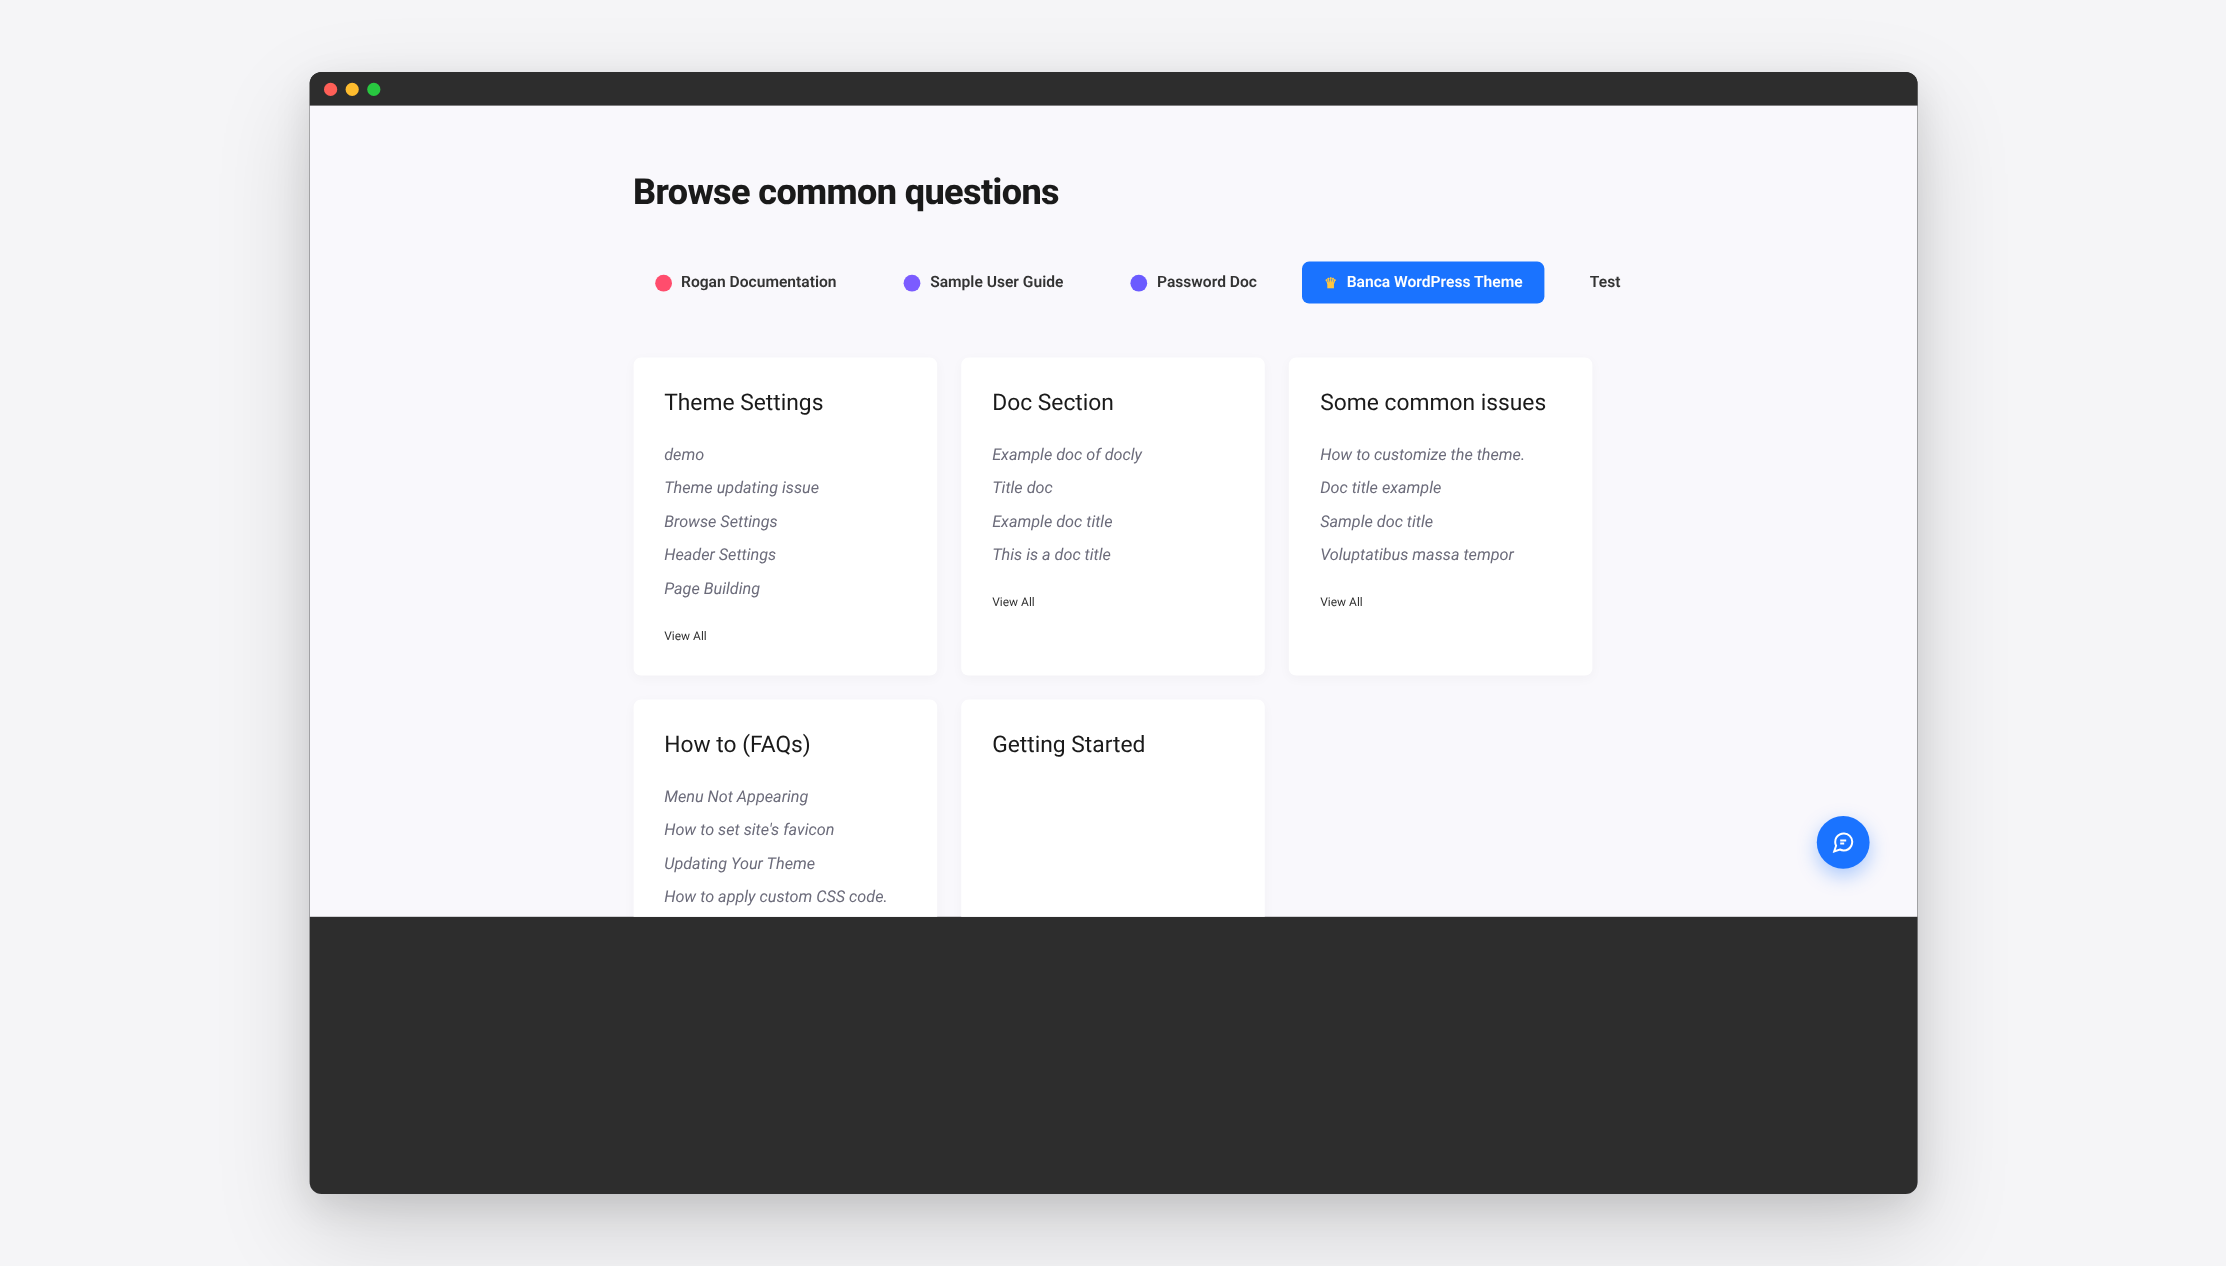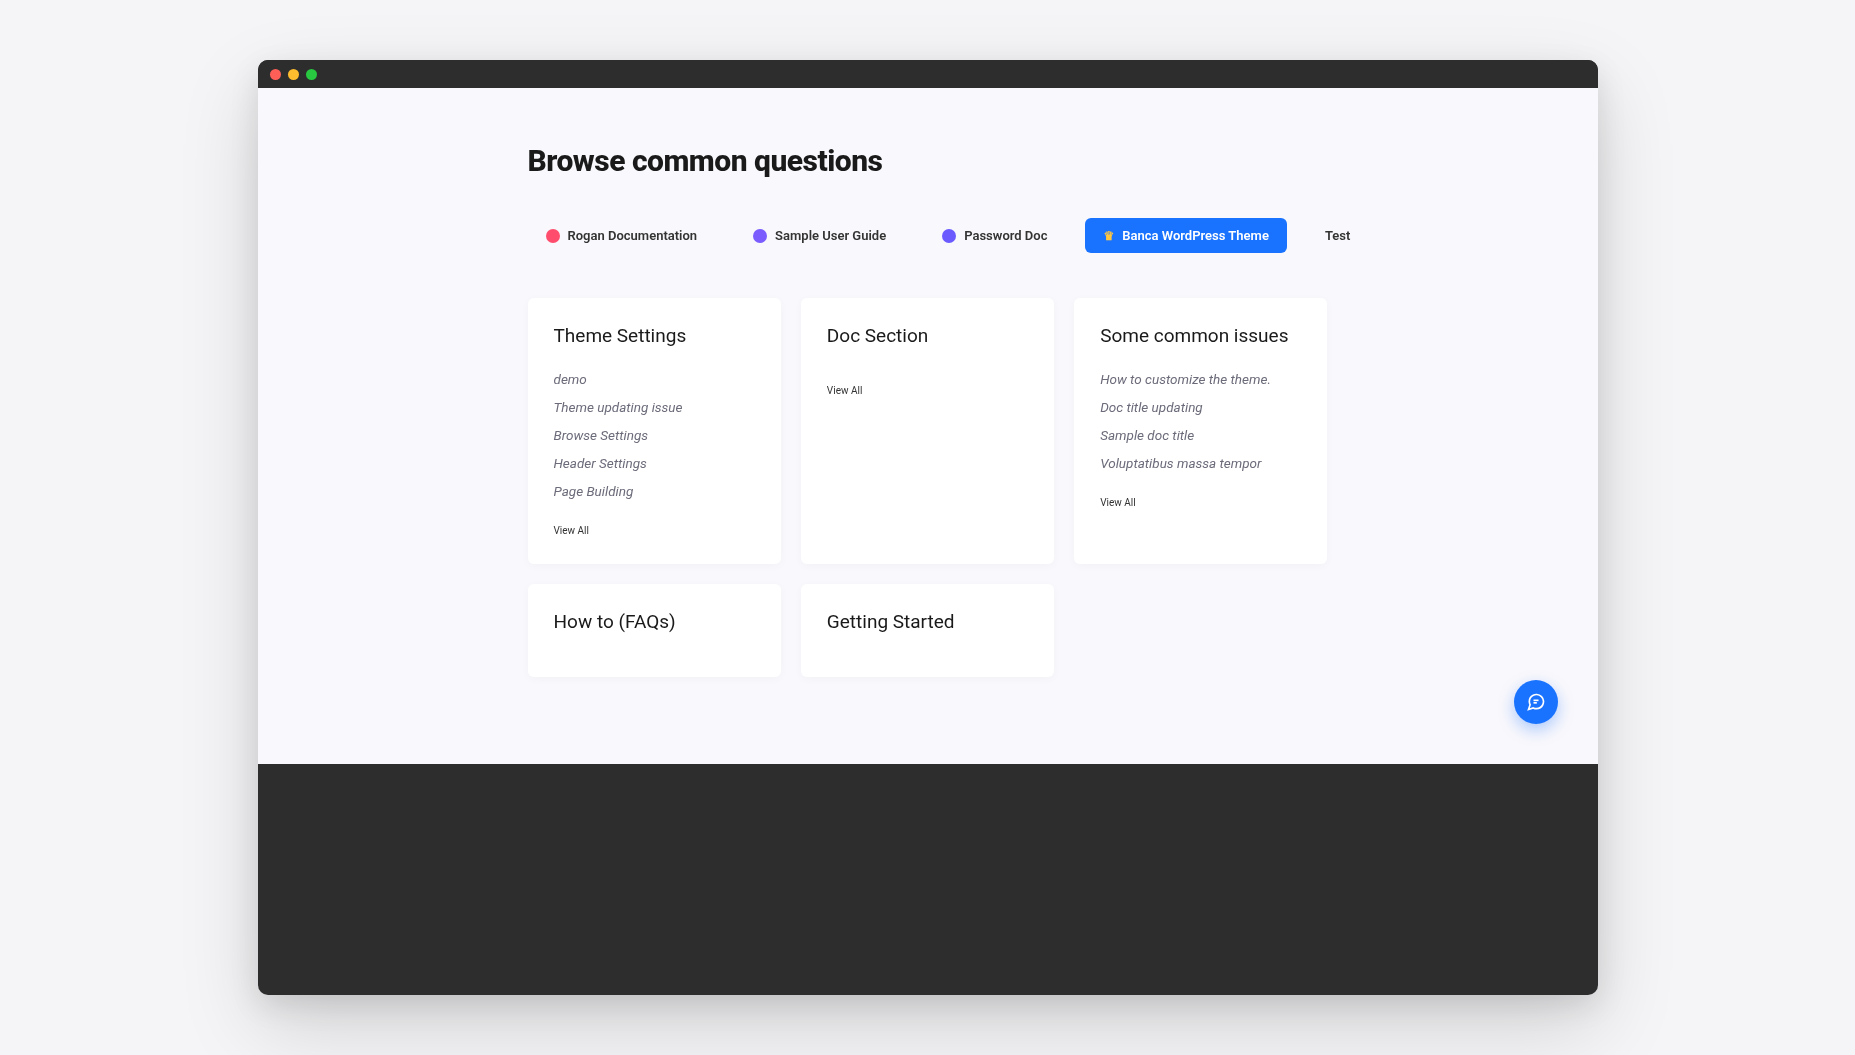--- a/index.html
+++ b/index.html
@@ -170,29 +170,40 @@
         </div>
 
       <div class="cards" id="cards">
           <div class="card"><h3 class="card-title">Theme Settings</h3><ul class="card-list">
               <li>demo</li>
               <li>Theme updating issue</li>
               <li>Browse Settings</li>
               <li>Header Settings</li>
               <li>Page Building</li>
             </ul><a class="view-all">View All</a></div>
-          <div class="card"><h3 class="card-title">Doc Section</h3><a class="view-all">View All</a></div>
+          <div class="card"><h3 class="card-title">Doc Section</h3><ul class="card-list">
+              <li>Example doc of docly</li>
+              <li>Title doc</li>
+              <li>Example doc title</li>
+              <li>This is a doc title</li>
+            </ul><a class="view-all">View All</a></div>
           <div class="card"><h3 class="card-title">Some common issues</h3><ul class="card-list">
               <li>How to customize the theme.</li>
-              <li>Doc title updating</li>
+              <li>Doc title example</li>
               <li>Sample doc title</li>
               <li>Voluptatibus massa tempor</li>
             </ul><a class="view-all">View All</a></div>
           <div class="card">
             <h3 class="card-title">How to (FAQs)</h3>
+            <ul class="card-list">
+              <li>Menu Not Appearing</li>
+              <li>How to set site's favicon</li>
+              <li>Updating Your Theme</li>
+              <li>How to apply custom CSS code.</li>
+            </ul>
           </div>
           <div class="card">
             <h3 class="card-title">Getting Started</h3>
           </div>
         </div>
 
     </div>
 
     <div class="chat-fab">
       <svg viewBox="0 0 24 24" fill="none" stroke="currentColor" stroke-width="2">

